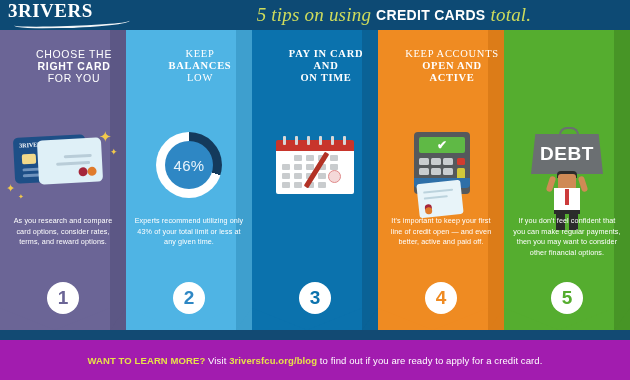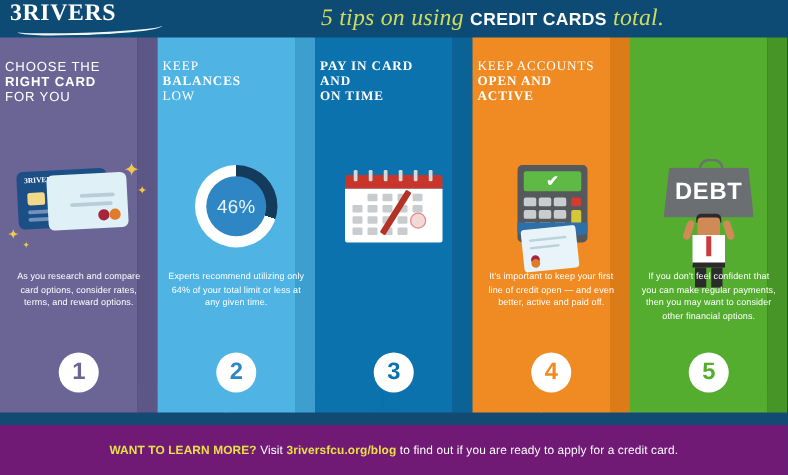--- a/index.html
+++ b/index.html
@@ -53,22 +53,22 @@
   .ribbon{position:absolute;left:0;top:0;width:126px;height:300px;}
   .face{position:absolute;left:0;top:0;width:110px;height:300px;}
   .edge{position:absolute;left:110px;top:0;width:16px;height:300px;}
   .notch{
     position:absolute;left:0;top:278px;width:126px;height:26px;
   }
   .notch i{position:absolute;top:0;width:0;height:0;display:block;}
 
   
   .title{
-    position:absolute;left:4px;top:18px;width:118px;
-    text-align:left;line-height:12px;color:#ffffff;
+    position:absolute;left:15px;top:18px;width:118px;
+    text-align:center;line-height:12px;color:#ffffff;
     font-size:10.5px;letter-spacing:.7px;
   }
   .title .strong{font-weight:700;}
   .t-serif{font-family:"Liberation Serif", serif;}
   .t-sans{font-family:"Liberation Sans", sans-serif;}
 
   .body-copy{
     position:absolute;left:8px;width:110px;
     text-align:center;color:#ffffff;
     font-size:7.2px;line-height:10.5px;letter-spacing:.1px;
@@ -151,21 +151,21 @@
   .head{position:absolute;left:54px;top:48px;width:18px;height:16px;background:#cf8a55;border-radius:3px;}
   .hair{position:absolute;left:53px;top:45px;width:20px;height:7px;background:#2b2b2b;border-radius:4px 4px 0 0;}
   .arm{position:absolute;width:6px;height:16px;background:#cf8a55;border-radius:3px;}
   .torso{position:absolute;left:50px;top:62px;width:26px;height:24px;background:#ffffff;}
   .tie{position:absolute;left:61px;top:63px;width:4px;height:16px;background:#cc3b3b;}
   .belt{position:absolute;left:50px;top:84px;width:26px;height:4px;background:#2b2b2b;}
   .leg{position:absolute;top:88px;width:9px;height:16px;background:#2b2b2b;}
 
   
   .footer{
-    position:absolute;left:0;top:340px;width:630px;height:40px;background:#701a75;
+    position:absolute;left:0;top:340px;width:630px;height:40px;background:#a21caf;
     display:flex;align-items:center;justify-content:center;
   }
   .footer-text{font-size:9.5px;color:#ffffff;letter-spacing:.1px;white-space:nowrap;}
   .footer-text .hl{color:#e8e04a;font-weight:700;}
   .footer-text .url{color:#e8e04a;font-weight:700;}
 </style>
 </head>
 <body>
 
 <div class="page">
@@ -235,21 +235,21 @@
         <span>KEEP</span><br>
         <span class="strong">BALANCES</span><br>
         <span>LOW</span>
       </div>
       <div class="art" style="top:100px;">
         <div class="donut-wrap">
           <div class="donut" style="background: conic-gradient(rgb(20, 58, 92) 0deg, rgb(20, 58, 92) 108deg, rgb(255, 255, 255) 108deg, rgb(255, 255, 255) 360deg);"></div>
           <div class="donut-hole">46%</div>
         </div>
       </div>
-      <div class="body-copy" style="top:186px;">Experts recommend utilizing only 64% of your total limit or less at any given time.</div>
+      <div class="body-copy" style="top:186px;">Experts recommend utilizing only 43% of your total limit or less at any given time.</div>
       <div class="badge" style="top:252px;color:#2e87c4;">2</div>
     </div>
 
     <div class="col">
       <div class="ribbon">
         <div class="face" id="f3" style="background: rgb(11, 114, 173);"></div>
         <div class="edge" id="e3" style="background: rgb(10, 98, 150);"></div>
         <div class="notch">
           <i style="border-left:55px solid transparent;border-top:22px solid #0b72ad;left:0;"></i>
           <i style="border-right:16px solid transparent;border-top:22px solid #0a6296;left:110px;"></i>

